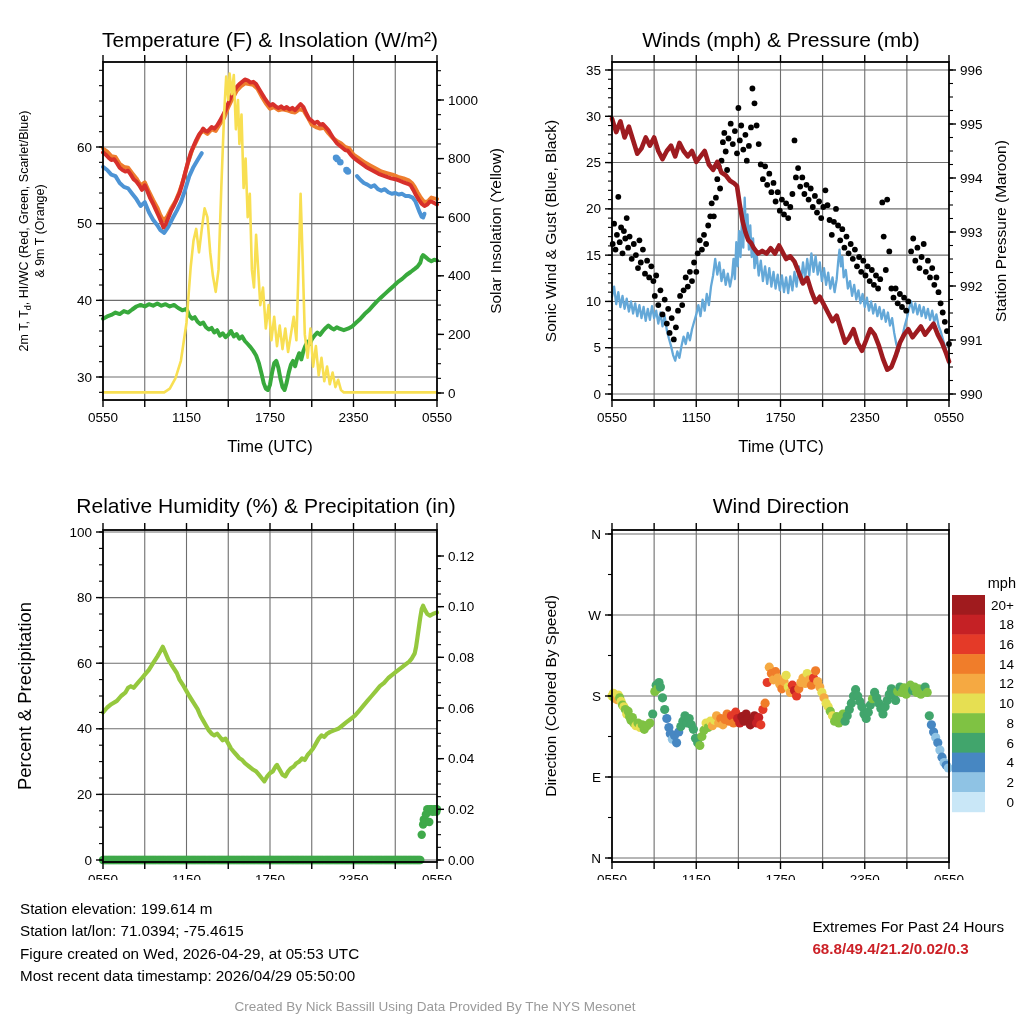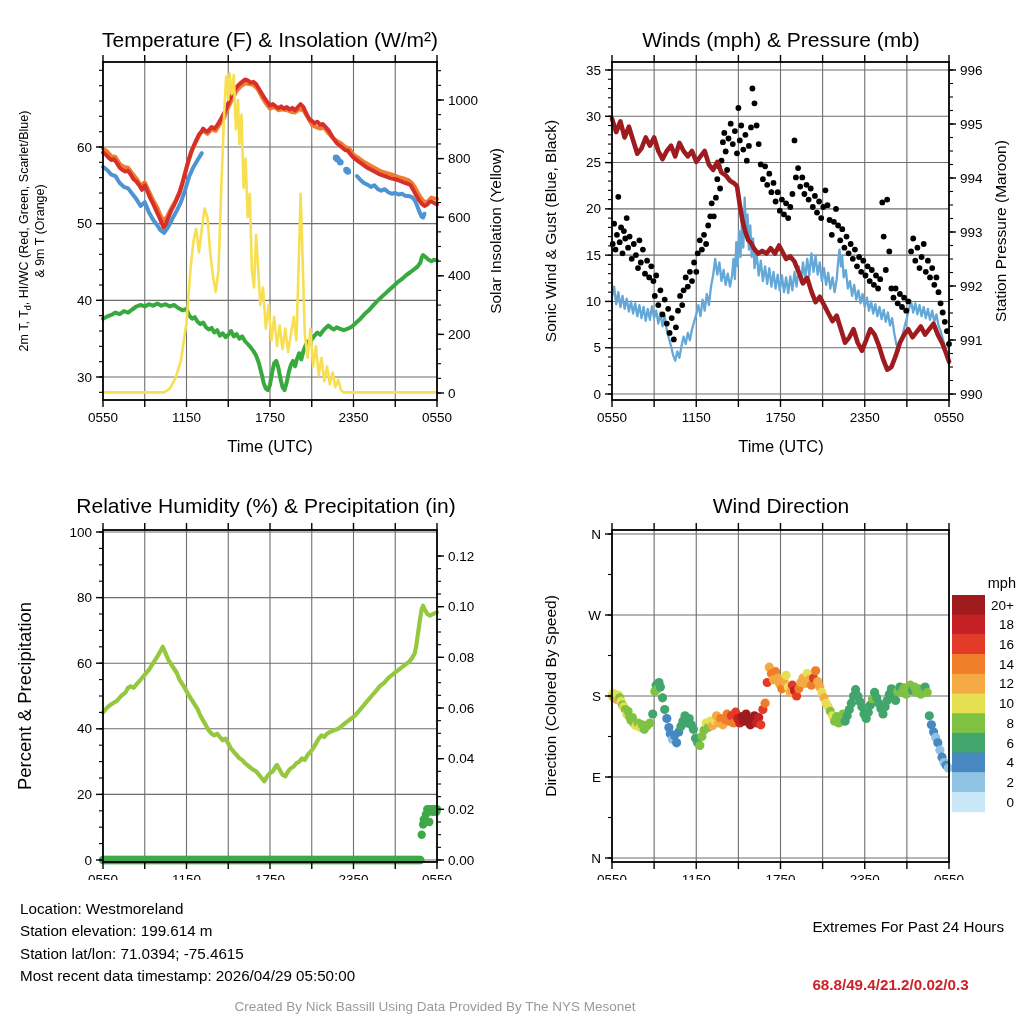--- a/index.html
+++ b/index.html
@@ -1,21 +1,21 @@
 <!DOCTYPE html>
 <html><head>
 <meta charset="utf-8">
 <style>
   html,body{margin:0;padding:0;background:#ffffff;}
   body{width:1024px;height:1024px;position:relative;font-family:"Liberation Sans",sans-serif;color:#000;overflow:hidden;}
   #charts{position:absolute;left:0;top:0;}
   svg text{font-family:"Liberation Sans",sans-serif;fill:#000;}
   .footer-left{position:absolute;left:20px;top:898px;font-size:15.2px;line-height:22.3px;}
   .footer-right{position:absolute;right:20px;top:916px;font-size:15.2px;line-height:22.3px;}
-  .extreme-values{font-weight:bold;margin-top:36px;}
+  .extreme-values{font-weight:bold;}
   .credit{position:absolute;left:0;top:999px;width:870px;text-align:center;font-size:13.5px;color:#9a9a9a;}
 </style>
 </head>
 <body>
 
 <svg id="charts" width="1024" height="880">
     <g>
       <line x1="144.75" y1="62" x2="144.75" y2="400" stroke="#6e6e6e" stroke-width="1.1"></line>
       <line x1="186.5" y1="62" x2="186.5" y2="400" stroke="#6e6e6e" stroke-width="1.1"></line>
       <line x1="228.25" y1="62" x2="228.25" y2="400" stroke="#6e6e6e" stroke-width="1.1"></line>
@@ -1133,23 +1133,23 @@
         <text x="1014" y="767.25" text-anchor="end" font-size="13.5">4</text>
         <rect x="952" y="772.3" width="33" height="20.2" fill="#8fc3e4"></rect>
         <text x="1014" y="786.9499999999999" text-anchor="end" font-size="13.5">2</text>
         <rect x="952" y="792" width="33" height="20.2" fill="#c9e7f7"></rect>
         <text x="1014" y="806.65" text-anchor="end" font-size="13.5">0</text>
       </g>
     </g>
   </svg>
 
 <div class="footer-left">
-  <div>Location: Westmoreland</div>
   <div>Station elevation: 199.614 m</div>
   <div>Station lat/lon: 71.0394; -75.4615</div>
+  <div>Figure created on Wed, 2026-04-29, at 05:53 UTC</div>
   <div>Most recent data timestamp: 2026/04/29 05:50:00</div>
 </div>
 
 <div class="footer-right">
   <div>Extremes For Past 24 Hours</div>
   <div class="extreme-values" id="extreme-values" style="color: rgb(204, 33, 39);">68.8/49.4/21.2/0.02/0.3</div>
 </div>
 
 <div class="credit">Created By Nick Bassill Using Data Provided By The NYS Mesonet</div>
 

